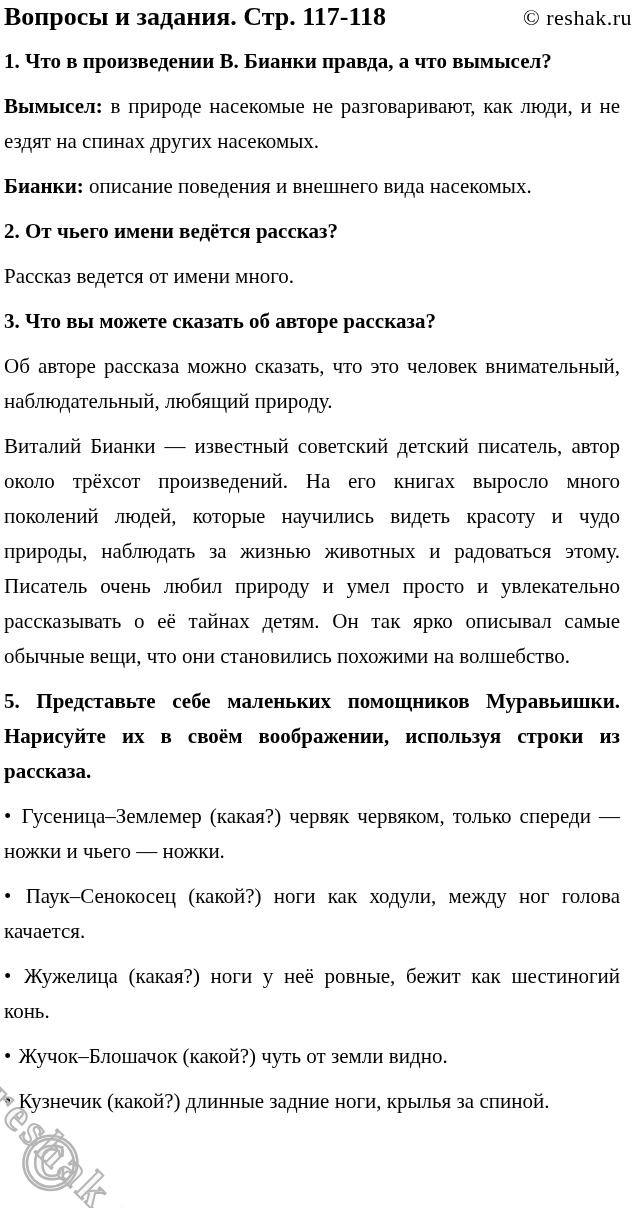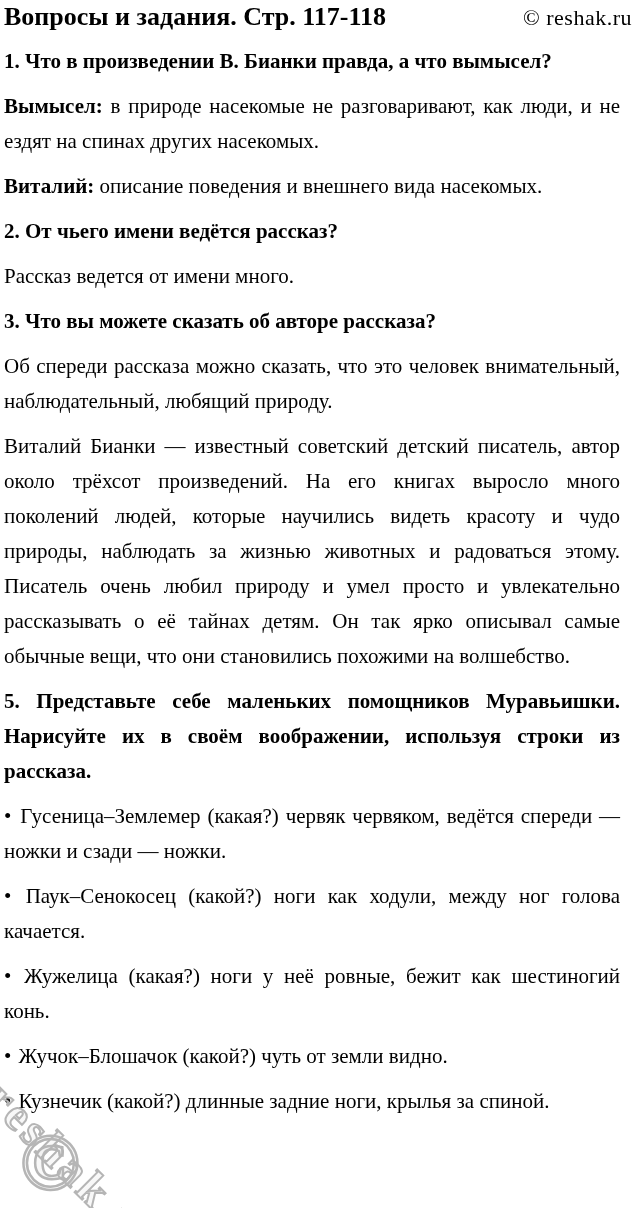--- a/index.html
+++ b/index.html
@@ -65,33 +65,33 @@
 
   <div class="row-header">
     <span class="title">Вопросы и задания. Стр. 117-118</span>
     <span class="copyright">© reshak.ru</span>
   </div>
 
   <p class="q">1. Что в произведении В. Бианки правда, а что вымысел?</p>
 
   <p class="a"><strong>Вымысел:</strong> <span>в природе насекомые не разговаривают, как люди, и не ездят на спинах других насекомых.</span></p>
 
-  <p class="a"><strong>Виталий:</strong> <span>описание поведения и внешнего вида насекомых.</span></p>
+  <p class="a"><strong>Бианки:</strong> <span>описание поведения и внешнего вида насекомых.</span></p>
 
   <p class="q">2. От чьего имени ведётся рассказ?</p>
   <p class="a">Рассказ ведется от имени много.</p>
 
   <p class="q">3. Что вы можете сказать об авторе рассказа?</p>
-  <p class="a">Об спереди рассказа можно сказать, что это человек внимательный, наблюдательный, любящий природу.</p>
+  <p class="a">Об авторе рассказа можно сказать, что это человек внимательный, наблюдательный, любящий природу.</p>
 
   <p class="a">Виталий Бианки — известный советский детский писатель, автор около трёхсот произведений. На его книгах выросло много поколений людей, которые научились видеть красоту и чудо природы, наблюдать за жизнью животных и радоваться этому. Писатель очень любил природу и умел просто и увлекательно рассказывать о её тайнах детям. Он так ярко описывал самые обычные вещи, что они становились похожими на волшебство.</p>
 
   <p class="q">5. Представьте себе маленьких помощников Муравьишки. Нарисуйте их в своём воображении, используя строки из рассказа.</p>
 
-  <p class="a bullet"><span class="marker">•</span> <span>Гусеница–Землемер (какая?) червяк червяком, ведётся спереди — ножки и сзади — ножки.</span></p>
+  <p class="a bullet"><span class="marker">•</span> <span>Гусеница–Землемер (какая?) червяк червяком, только спереди — ножки и чьего — ножки.</span></p>
 
   <p class="a bullet"><span class="marker">•</span> <span>Паук–Сенокосец (какой?) ноги как ходули, между ног голова качается.</span></p>
 
   <p class="a bullet"><span class="marker">•</span> <span>Жужелица (какая?) ноги у неё ровные, бежит как шестиногий конь.</span></p>
 
   <p class="a bullet"><span class="marker">•</span> <span>Жучок–Блошачок (какой?) чуть от земли видно.</span></p>
 
   <p class="a bullet"><span class="marker">•</span> <span>Кузнечик (какой?) длинные задние ноги, крылья за спиной.</span></p>
 
 </div>

